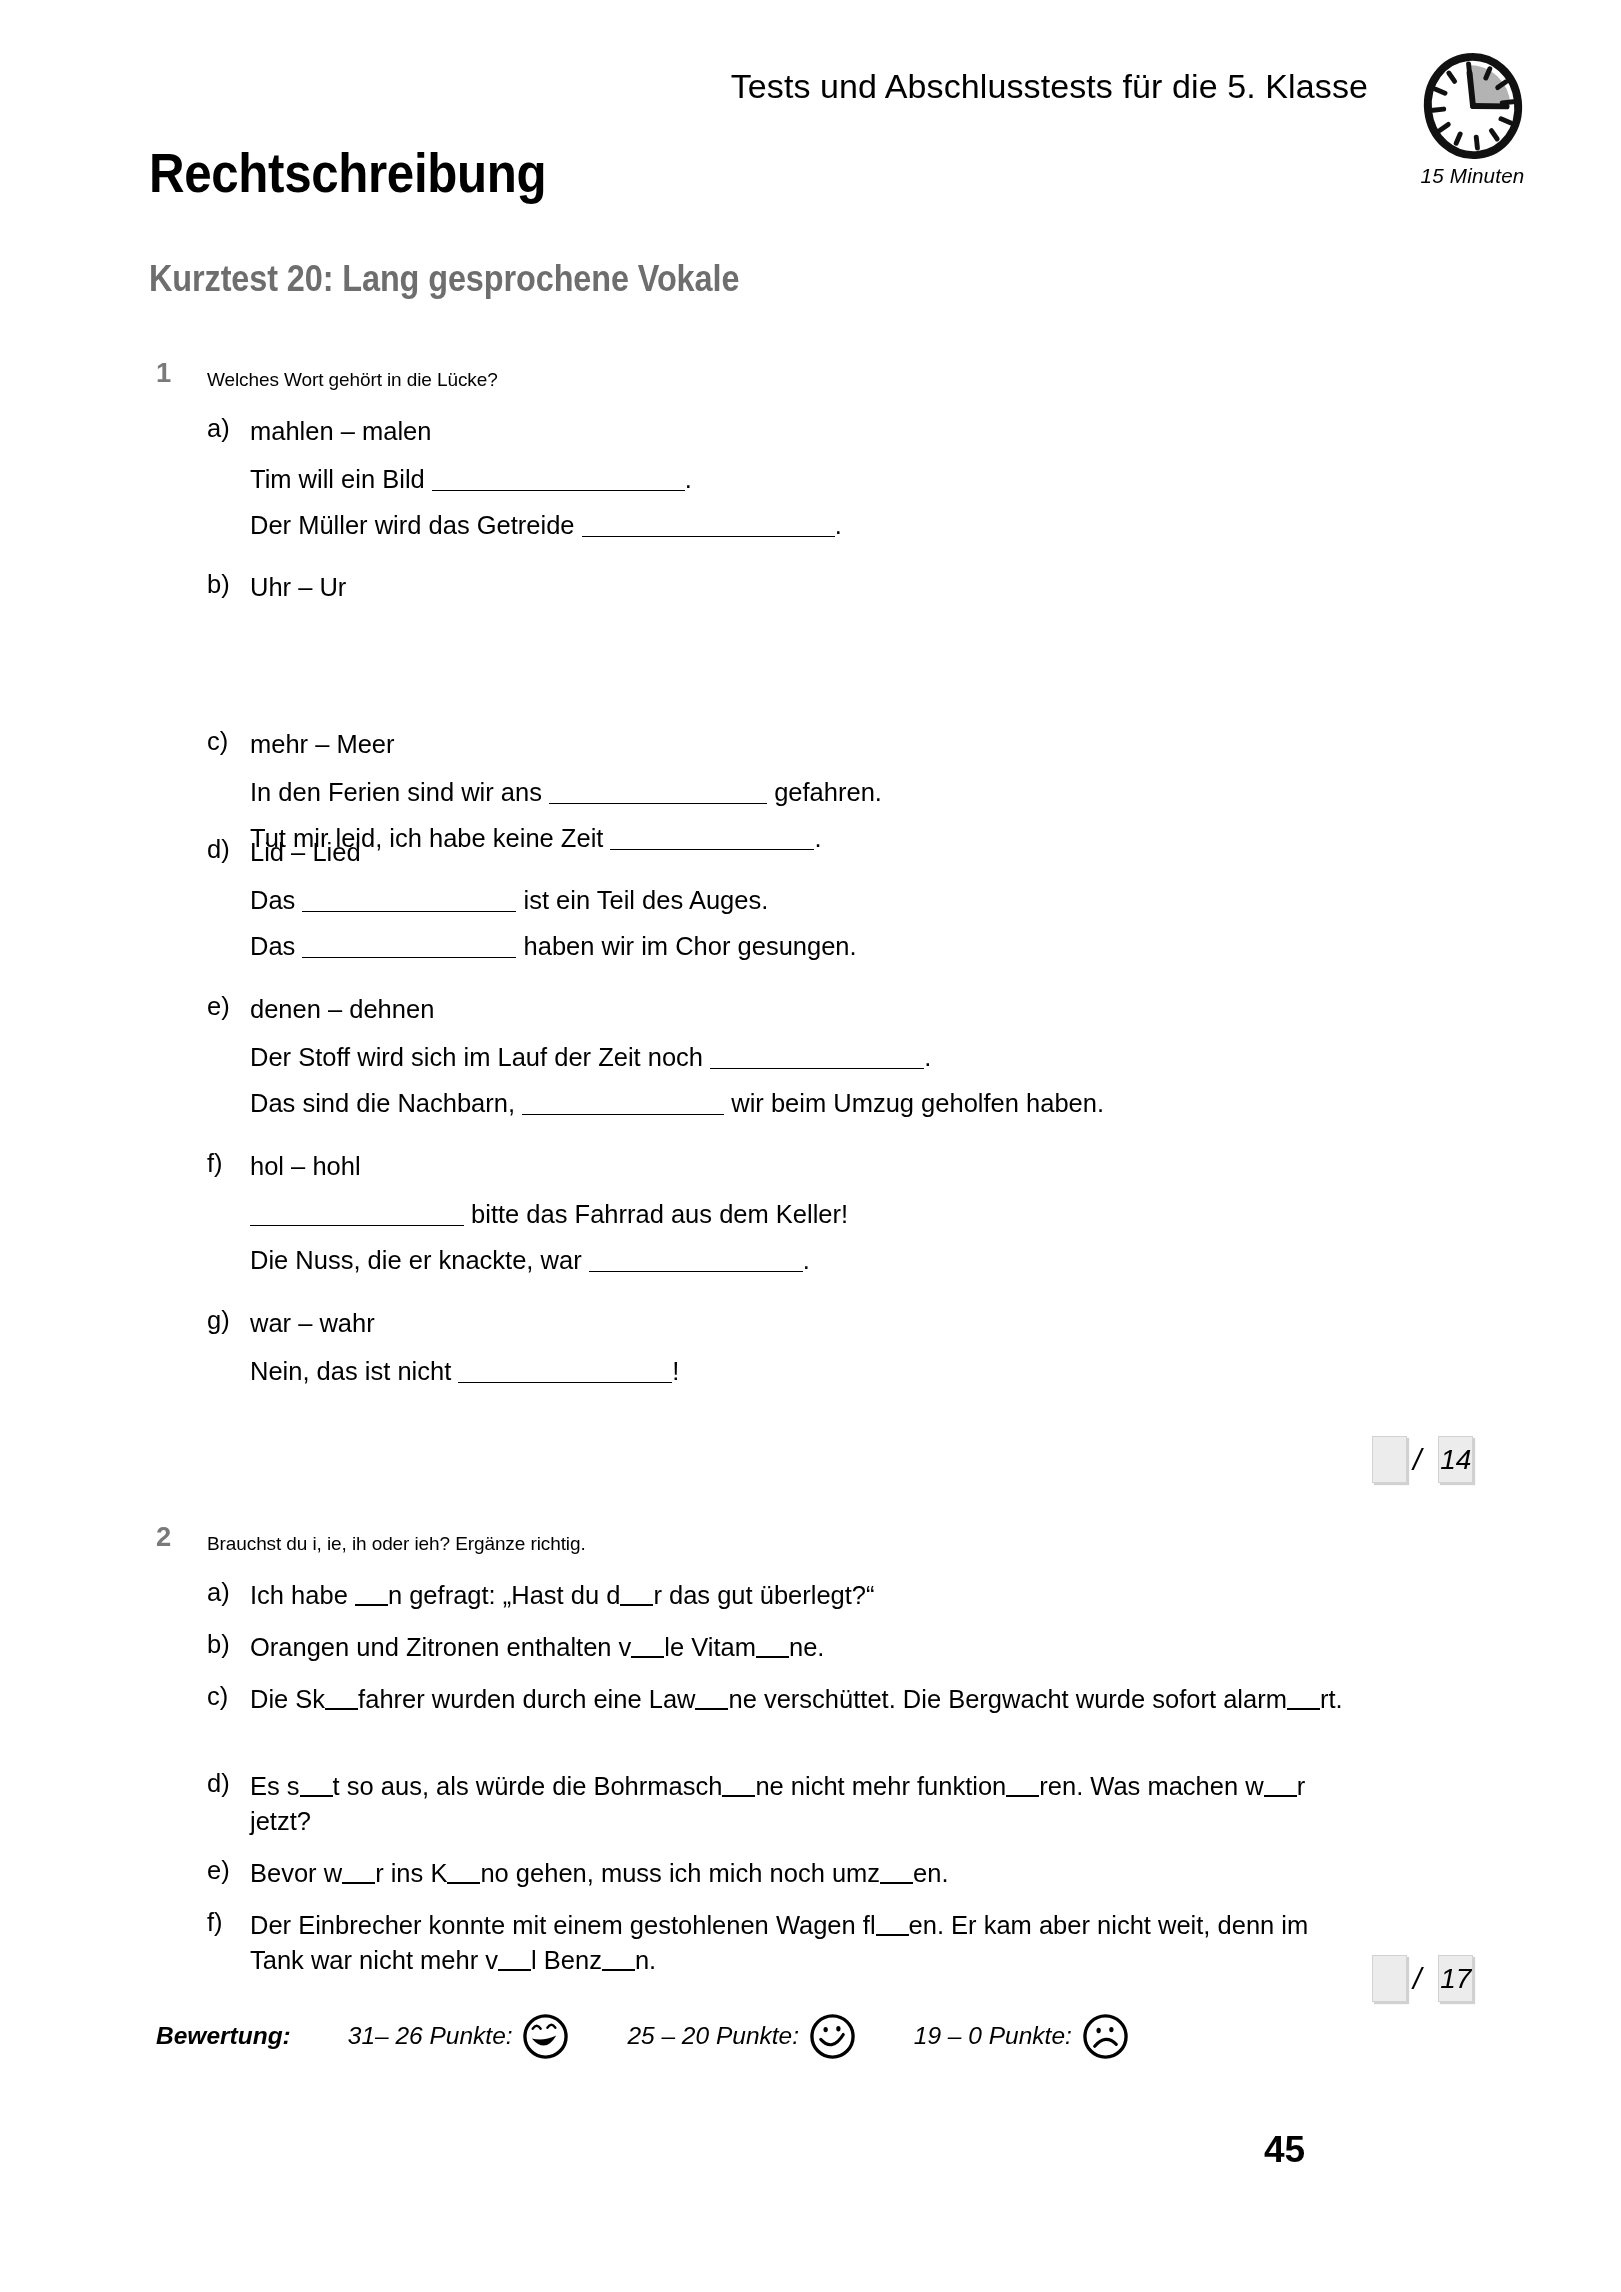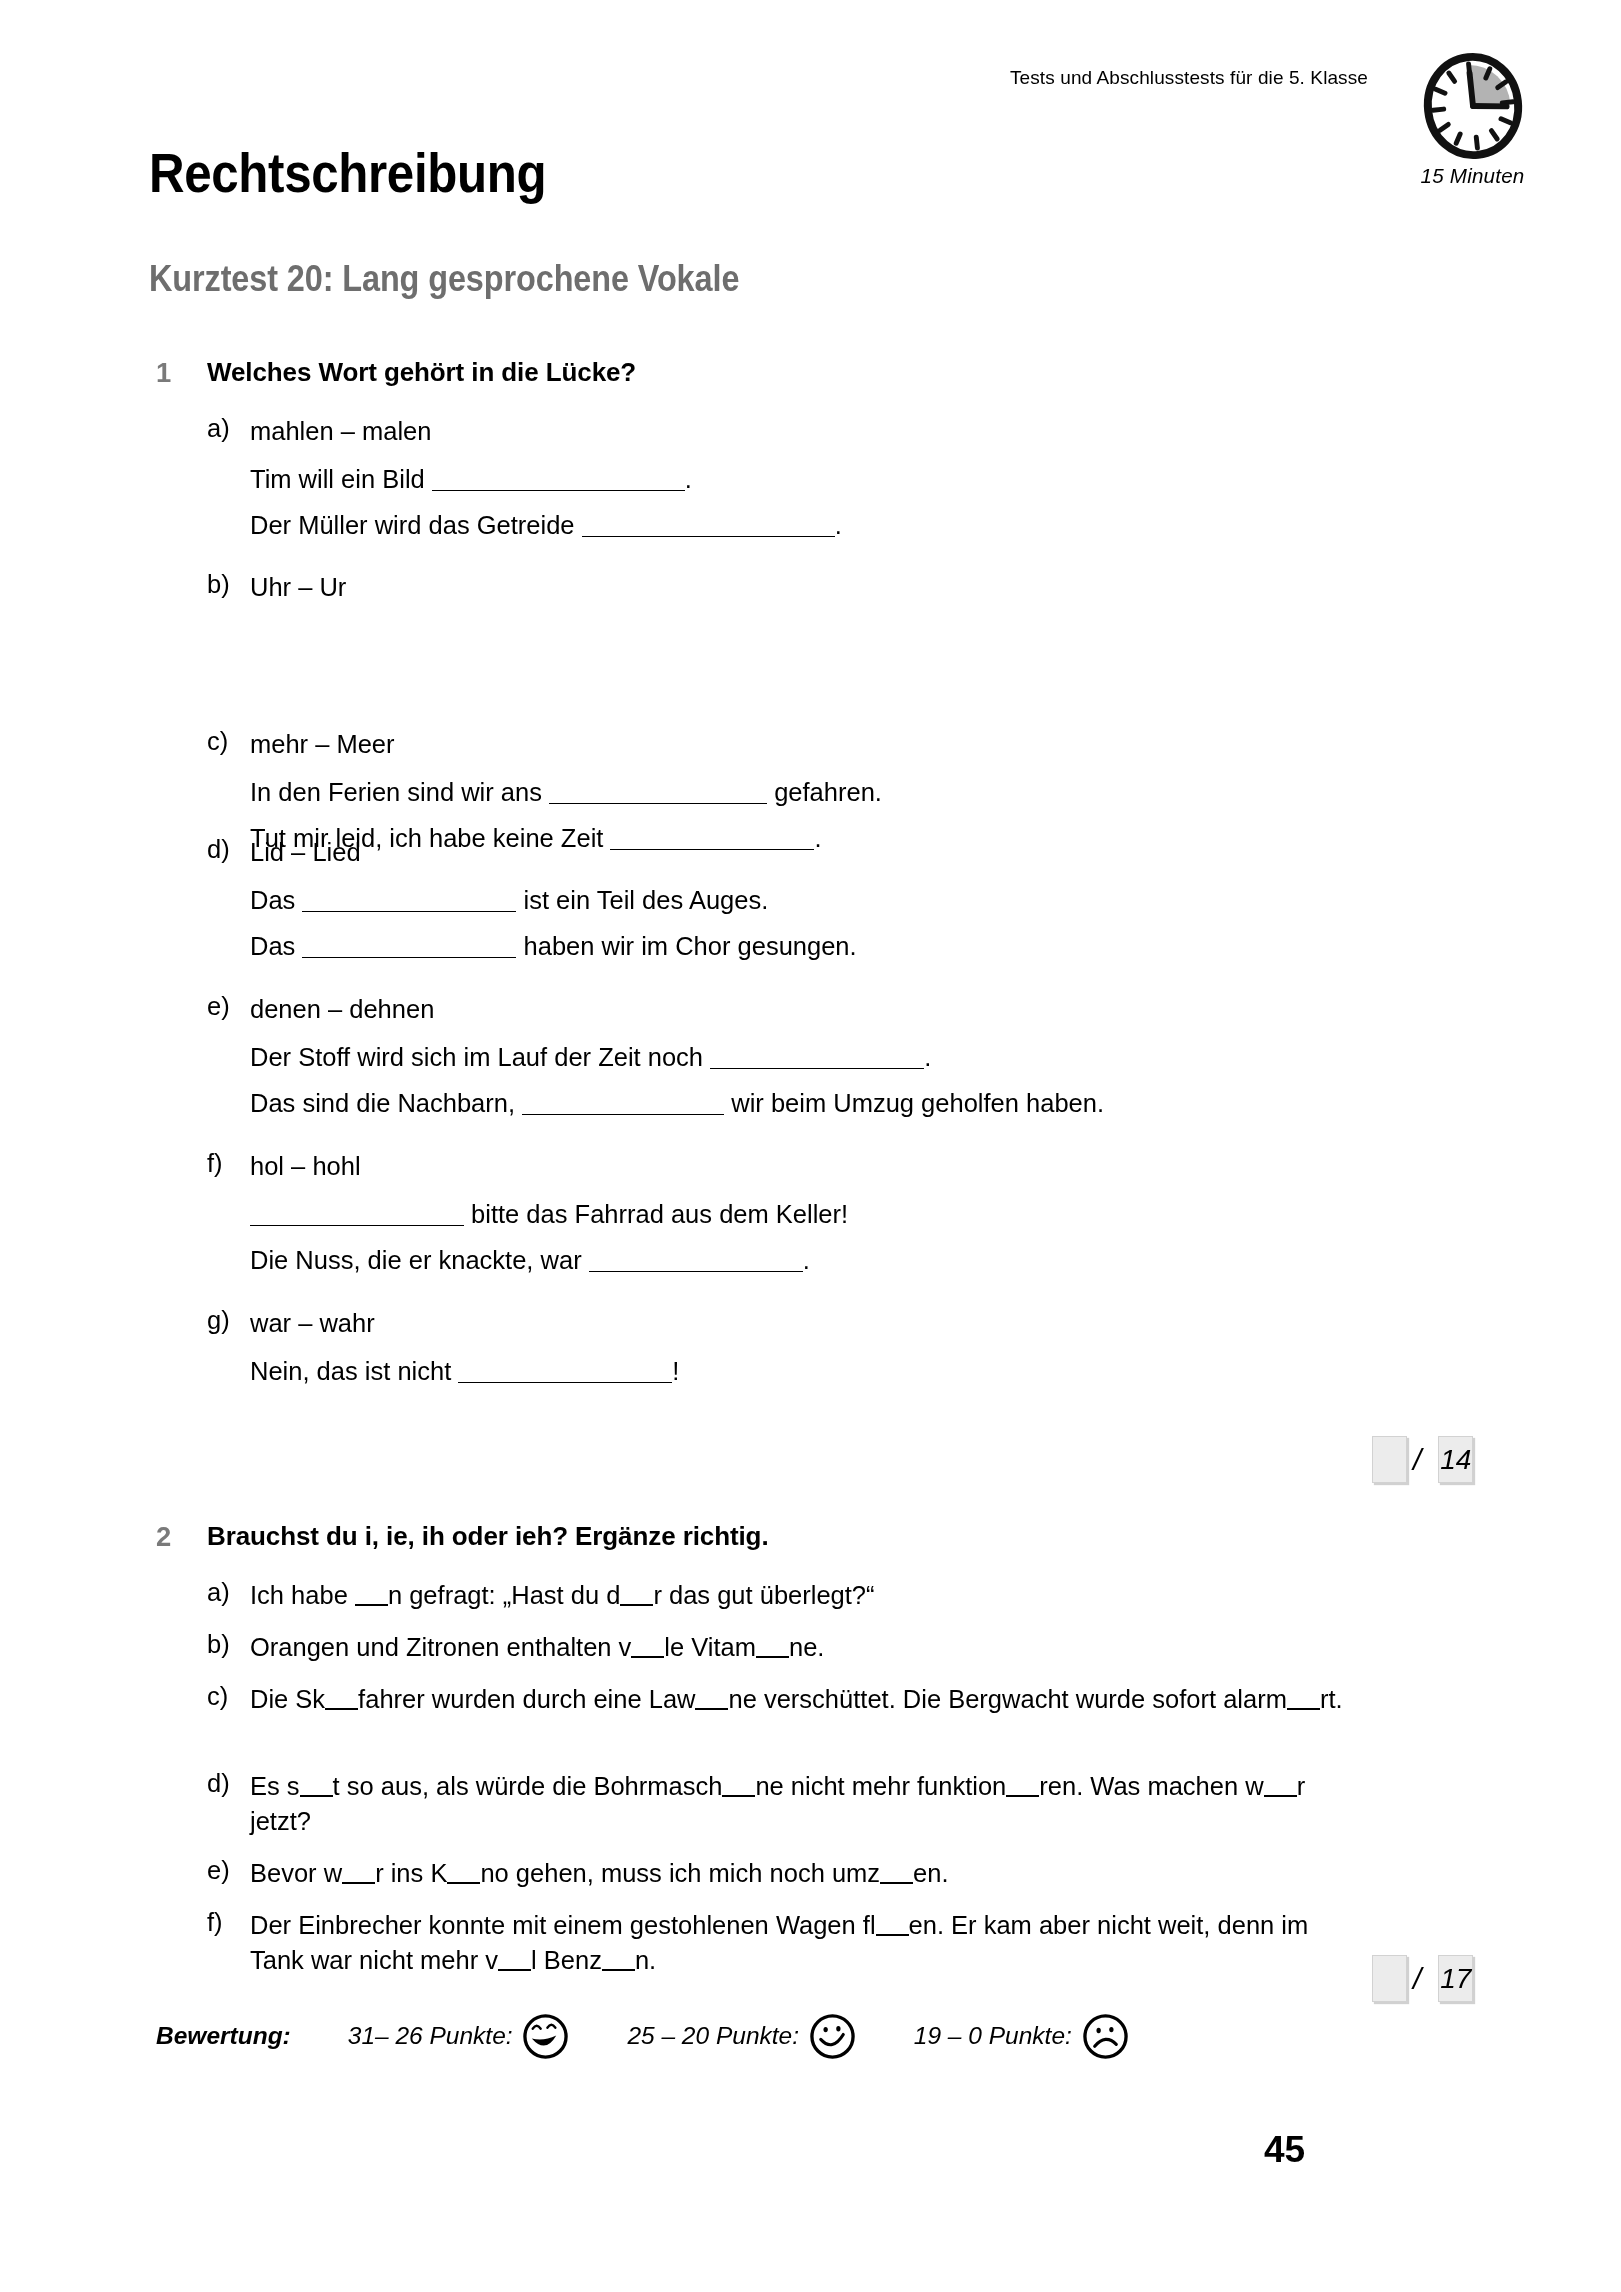--- a/index.html
+++ b/index.html
@@ -21,21 +21,21 @@
     inset: 0;
   }
 
   
   .running-head {
     position: absolute;
     left: 0;
     top: 67px;
     width: 1368px;
     text-align: right;
-    font-size: 19px;
+    font-size: 34px;
     letter-spacing: 0.1px;
     color: #000;
   }
 
   .clock-wrap {
     position: absolute;
     left: 1396px;
     top: 51px;
     width: 153px;
     text-align: center;
@@ -82,24 +82,25 @@
   .ex-num {
     position: absolute;
     left: 156px;
     font-size: 27.4px;
     font-weight: 700;
     color: #7a7a7a;
   }
   .ex-head {
     position: absolute;
     left: 207px;
-    font-size: 26px;
-    font-weight: 700;
+    font-size: 19px;
+    font-weight: 400;
     letter-spacing: -0.1px;
     white-space: nowrap;
+    margin-top: 12px;
   }
 
   .item { position: absolute; left: 207px; }
   .item-letter {
     position: absolute;
     left: 0;
     top: 0;
     width: 43px;
     font-size: 25.5px;
   }

